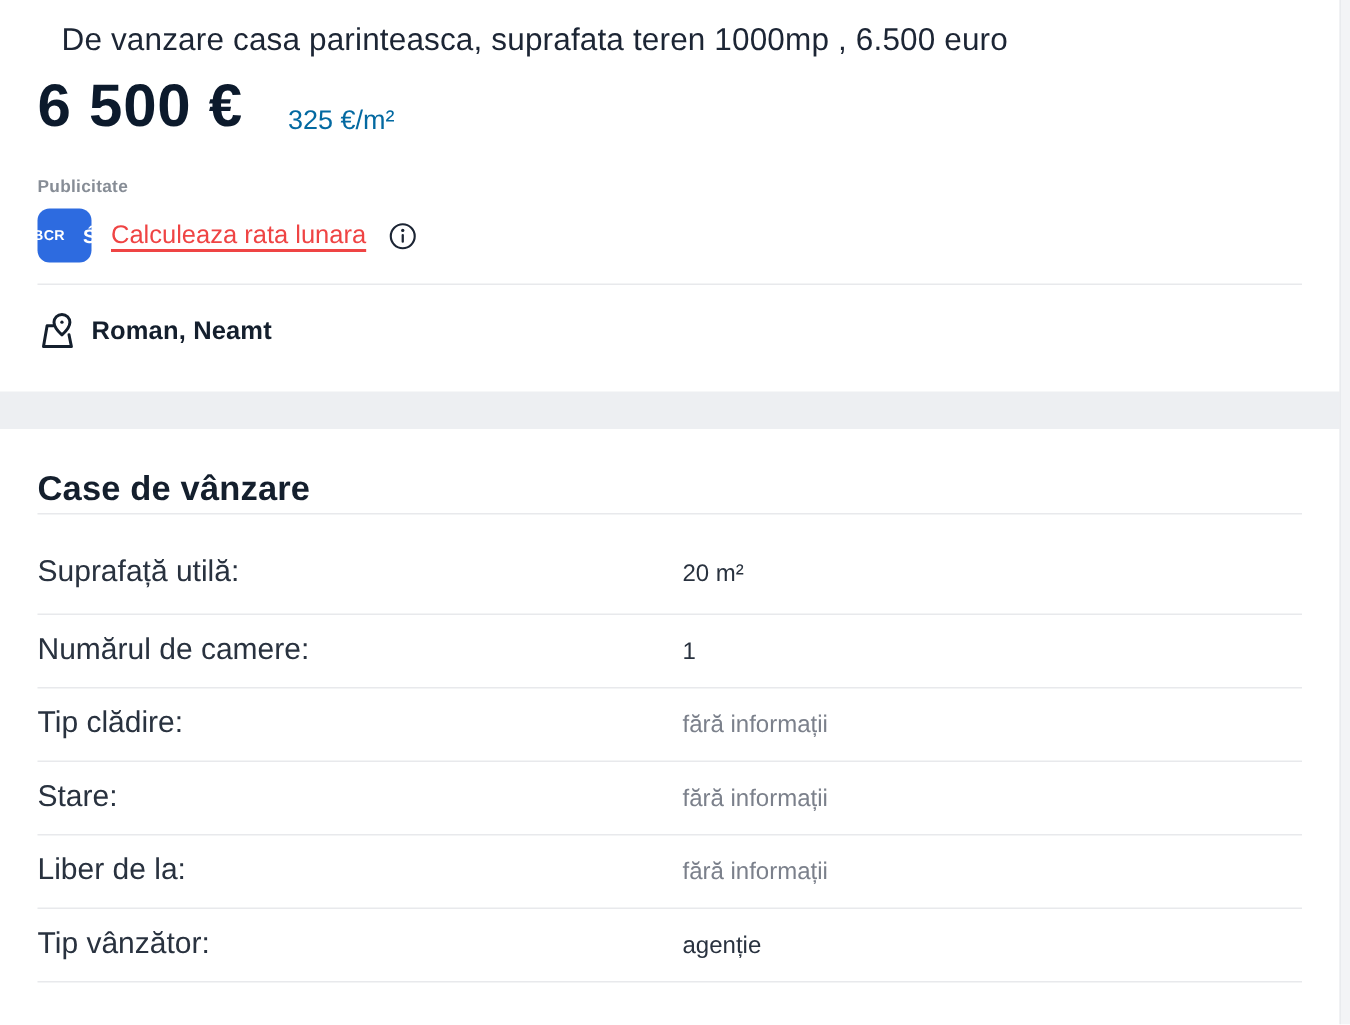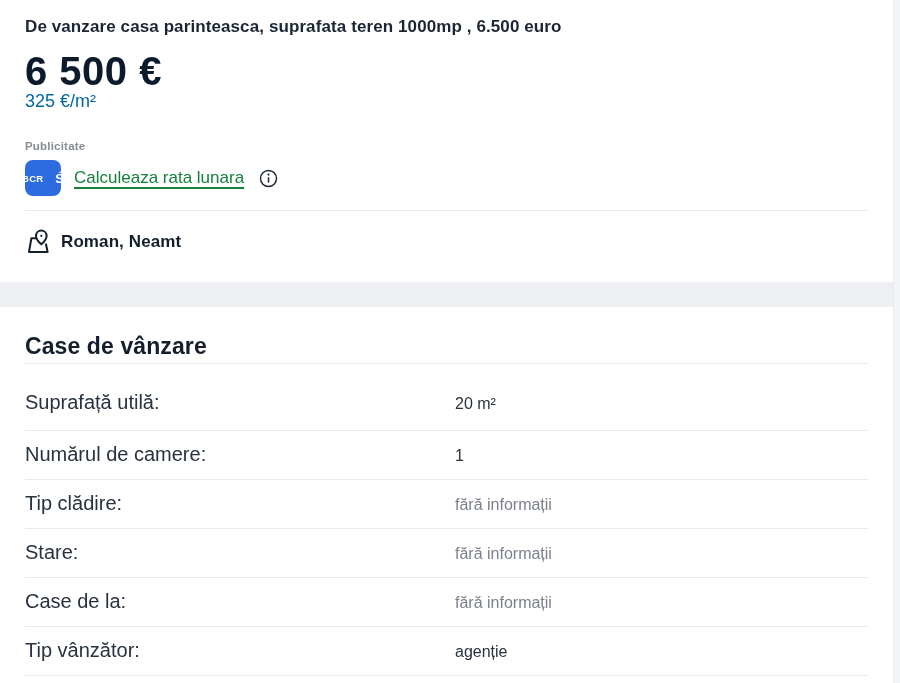--- a/index.html
+++ b/index.html
@@ -13,31 +13,32 @@
   }
   .scroll-strip {
     position: absolute; top: 0; right: 0;
     width: 7px; height: 683px;
     background: #f3f4f6;
     border-left: 1px solid #e9ebee;
   }
   .top-card { padding: 0 30px 0 25px; }
   .listing-title {
     margin-top: 16px;
-    font-size: 17px;
+    font-size: 21px;
     line-height: 22px;
-    font-weight: 700;
+    font-weight: 400;
     color: #1c2534;
     letter-spacing: 0.1px;
+    margin-left: 16px;
   }
   .price-row {
     display: flex;
-    align-items: flex-start;
+    align-items: flex-end;
+    gap: 30px;
     margin-top: 13px;
-    flex-direction: column;
   }
   .price {
     font-size: 40px;
     line-height: 40px;
     font-weight: 800;
     color: #0c1a2c;
     letter-spacing: 0.5px;
   }
   .per-sqm {
     font-size: 18px;
@@ -76,21 +77,21 @@
     letter-spacing: 0.2px;
   }
   .bcr-logo .bcr-sym {
     color: #ffffff;
     font-size: 13px;
     font-weight: 700;
     line-height: 13px;
   }
   .loan-link {
     font-size: 17px;
-    color: #15803d;
+    color: #ef4444;
     text-decoration: underline;
     text-decoration-thickness: 1.5px;
     text-underline-offset: 3.5px;
     cursor: pointer;
   }
   .info-icon {
     display: inline-flex;
     margin-left: 2px;
     cursor: pointer;
     color: #1c2534;
@@ -216,21 +217,21 @@
     </div>
     <div class="spec-row">
       <div class="spec-label">Tip clădire:</div>
       <div class="spec-value muted">fără informații</div>
     </div>
     <div class="spec-row">
       <div class="spec-label">Stare:</div>
       <div class="spec-value muted">fără informații</div>
     </div>
     <div class="spec-row">
-      <div class="spec-label">Case de la:</div>
+      <div class="spec-label">Liber de la:</div>
       <div class="spec-value muted">fără informații</div>
     </div>
     <div class="spec-row">
       <div class="spec-label">Tip vânzător:</div>
       <div class="spec-value">agenție</div>
     </div>
   </div>
 </div>
 
 <div class="scroll-strip"></div>

